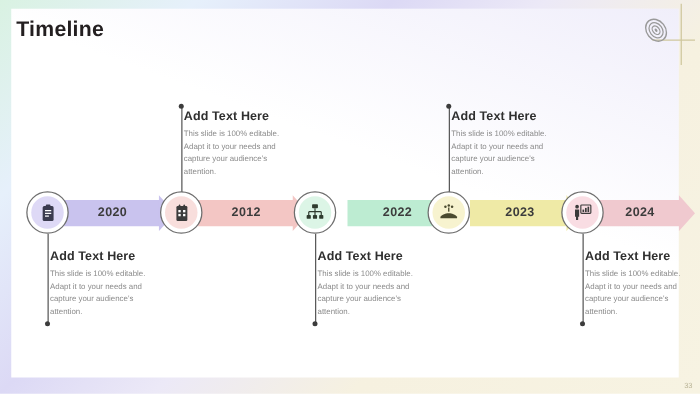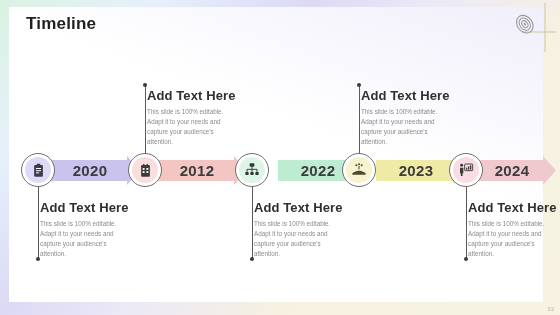--- a/index.html
+++ b/index.html
@@ -17,21 +17,21 @@
     position:absolute;left:9px;top:7px;right:17px;bottom:13px;
     background:#ffffff;
   }
   
   .inner:after{
     content:"";position:absolute;inset:0;pointer-events:none;
     background:linear-gradient(200deg, rgba(222,218,245,.45) 0%, rgba(255,255,255,0) 42%);
   }
 
   .title{
-    position:absolute;left:26px;top:14px;
+    position:absolute;left:13px;top:14px;
     font-size:17px;font-weight:bold;color:#231f20;letter-spacing:.2px;
     z-index:6;
   }
 
   
   .deco{position:absolute;right:3px;top:2px;width:75px;height:56px;z-index:5;}
 
   .page-num{
     position:absolute;right:6px;bottom:3px;
     font-size:6px;color:#bdb79a;z-index:6;
@@ -49,40 +49,40 @@
   .node .disc{
     width:26px;height:26px;border-radius:50%;
     display:flex;align-items:center;justify-content:center;
   }
   .node svg{display:block;}
 
   .arrow{
     position:absolute;top:160px;height:21px;
     display:flex;align-items:center;justify-content:center;
     z-index:3;
-    font-size:15px;font-weight:bold;color:#3c3c3c;letter-spacing:.3px;
+    font-size:10px;font-weight:bold;color:#3c3c3c;letter-spacing:.3px;
   }
   .arrow .body{
     position:absolute;left:0;top:0;bottom:0;right:12px;
   }
   .arrow .head{
     position:absolute;right:0;top:-4px;width:13px;height:29px;
   }
   .arrow .yr{position:relative;z-index:2;padding-right:10px;}
 
   
   .stem{position:absolute;width:1px;background:#5a5a5a;z-index:2;}
   .stem .dot{
     position:absolute;left:-1.5px;width:4px;height:4px;border-radius:50%;
     background:#3c3c3c;
   }
 
   .txt{position:absolute;width:92px;z-index:4;}
   .txt h4{
-    margin:0 0 4px 0;font-size:13px;font-weight:bold;color:#2f2f2f;
+    margin:0 0 4px 0;font-size:10px;font-weight:bold;color:#2f2f2f;
     letter-spacing:.1px;
   }
   .txt p{
     margin:0;font-size:6.3px;line-height:1.58;color:#8b8b8b;
   }
 </style>
 </head>
 <body>
 
 <div class="slide">

